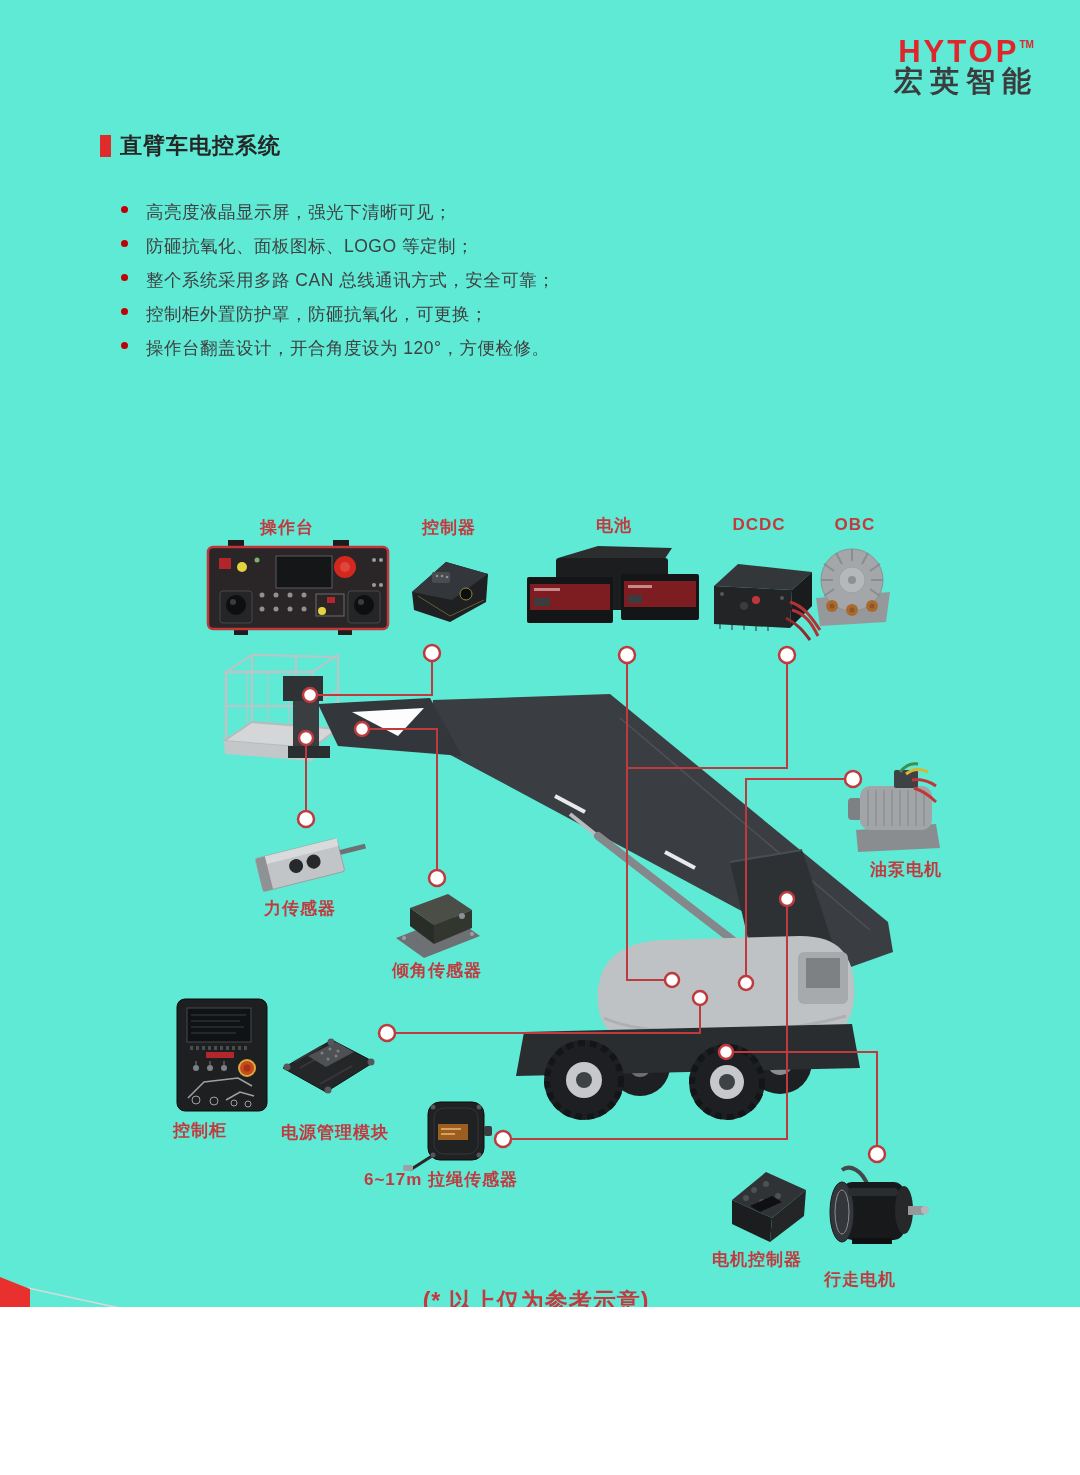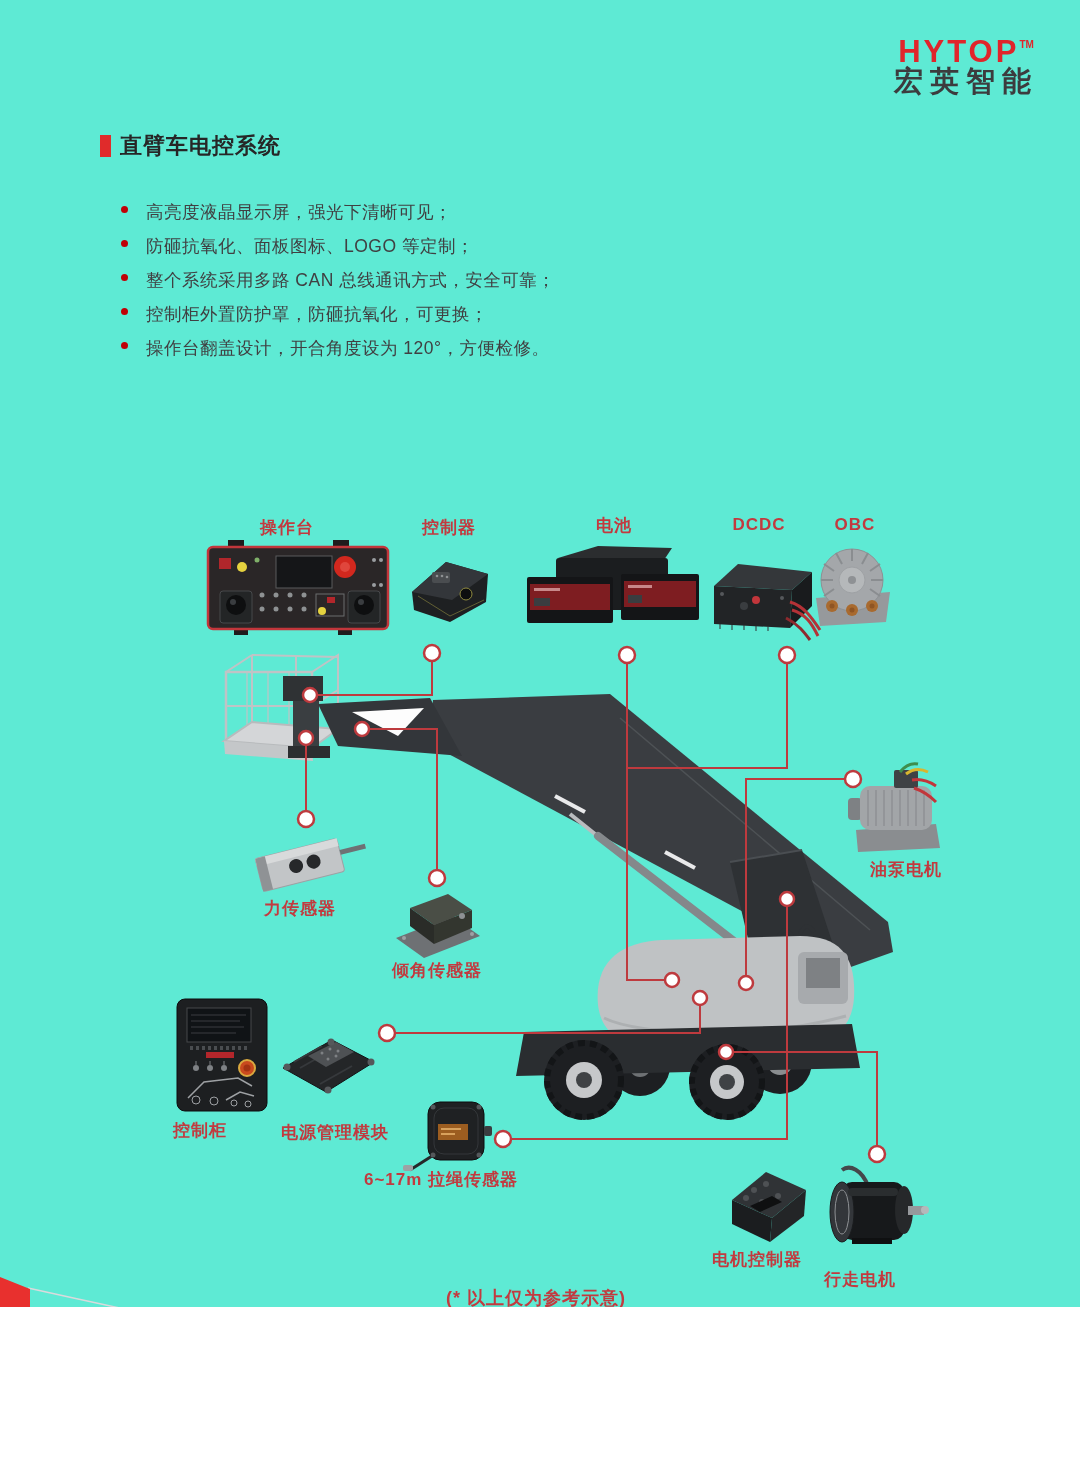--- a/index.html
+++ b/index.html
@@ -14,21 +14,21 @@
   .title-row{position:absolute;left:100px;top:131px;display:flex;align-items:center;}
   .title-sq{width:11px;height:22px;background:#E02B2B;margin-right:9px;}
   .title-tx{font-size:22px;font-weight:700;color:#262626;letter-spacing:1px;}
   
   .features{position:absolute;left:121px;top:200px;}
   .feat{display:flex;align-items:flex-start;height:34px;}
   .feat-dot{width:7px;height:7px;border-radius:50%;background:#C00006;margin:6px 18px 0 0;flex:none;}
   .feat-tx{font-size:17.5px;color:#404042;letter-spacing:.5px;}
   
   .dlabel{position:absolute;transform:translateX(-50%);font-size:17px;font-weight:600;color:#C23A3F;white-space:nowrap;letter-spacing:1px;}
-  .note{position:absolute;transform:translateX(-50%);font-size:18px;font-weight:600;color:#C23A3F;white-space:nowrap;letter-spacing:1px;}
+  .note{position:absolute;transform:translateX(-50%);font-size:23px;font-weight:600;color:#C23A3F;white-space:nowrap;letter-spacing:1px;}
   svg{position:absolute;left:0;top:0;}
 </style>
 </head>
 <body>
 
 <div class="page">
 
   <svg width="1080" height="1475" viewBox="0 0 1080 1475" aria-hidden="true">
 
     <g>

